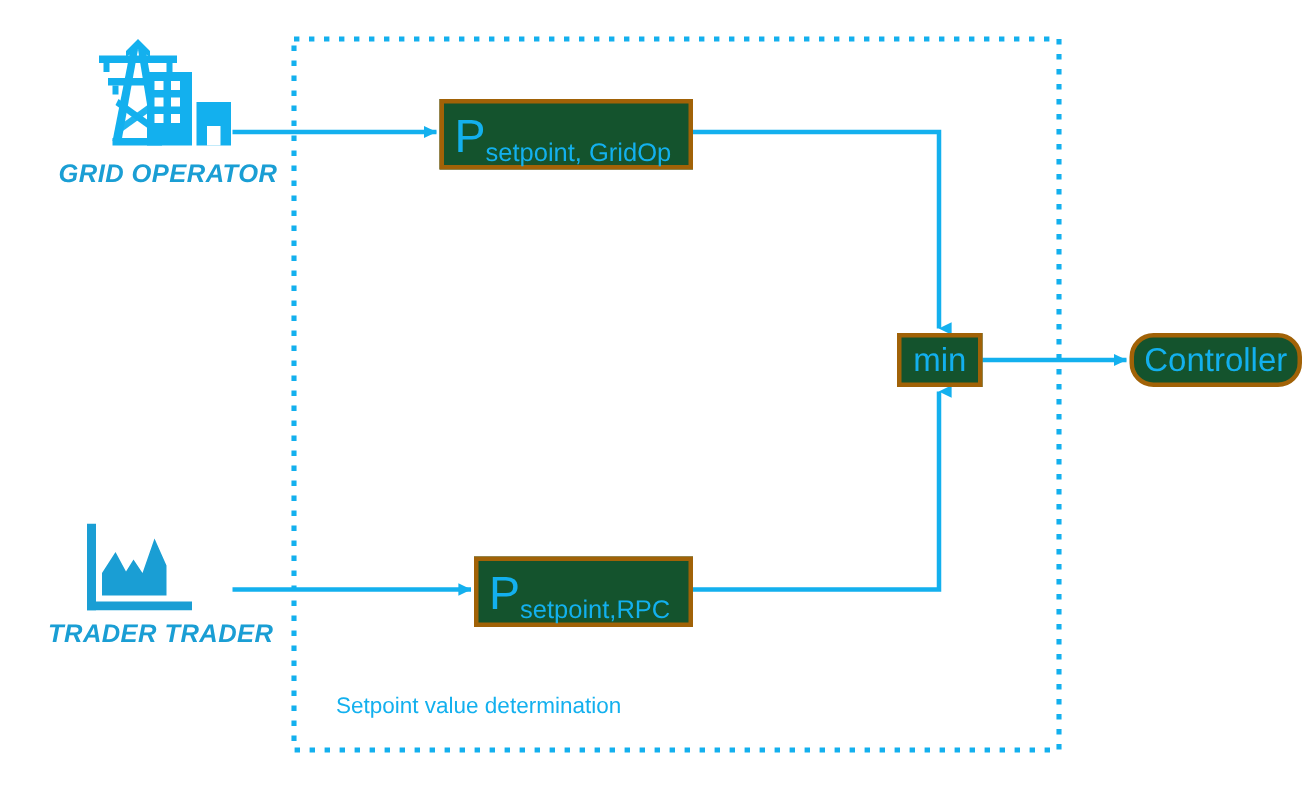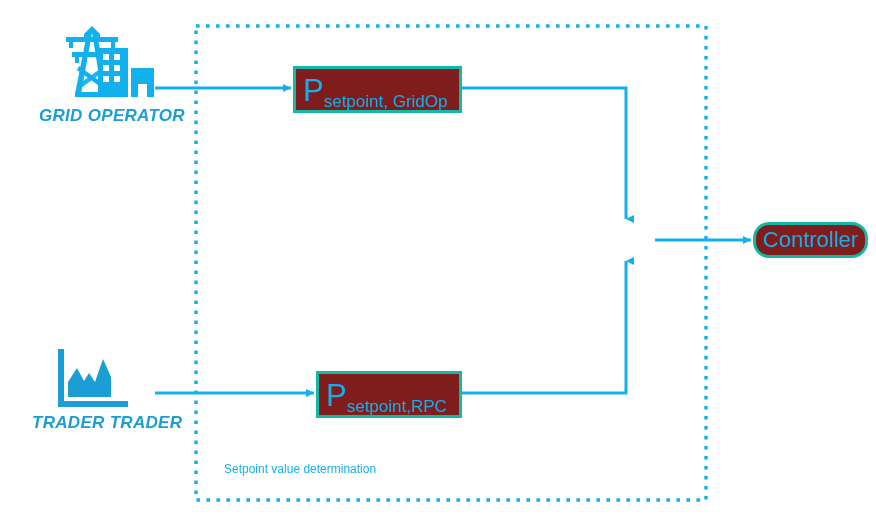--- a/index.html
+++ b/index.html
@@ -22,22 +22,22 @@
     left: 0;
     top: 0;
     width: 876px;
     height: 525px;
   }
 
   
   .node-box {
     position: absolute;
     box-sizing: border-box;
-    border: 3px solid #14b8a6;
-    background: #7f1d1d;
+    border: 3px solid #a16207;
+    background: #14532d;
     display: flex;
     align-items: center;
     justify-content: center;
     color: #13b0ee;
   }
   #box-setpoint-gridop {
     left: 293px; top: 66px; width: 169px; height: 47px;
     justify-content: flex-start;
     padding-left: 7px;
   }
@@ -88,21 +88,21 @@
   }
   #label-grid-operator { left: 19px; top: 106px; }
   #label-energy-trader { left: 12px; top: 413px; }
 
   
   #region-caption {
     position: absolute;
     left: 224px;
     top: 462px;
     color: #13b0ee;
-    font-size: 12px;
+    font-size: 15px;
     white-space: nowrap;
   }
 
   
   .icon-wrap { position: absolute; }
   #icon-grid-operator { left: 56px; top: 22px; width: 98px; height: 80px; }
   #icon-energy-trader { left: 58px; top: 349px; width: 70px; height: 58px; }
 </style>
 </head>
 <body>
@@ -194,20 +194,23 @@
       <span class="base">P</span><span class="sub">setpoint, GridOp</span>
     </span>
   </div>
 
   <div class="node-box" id="box-setpoint-rpc">
     <span class="sym">
       <span class="base">P</span><span class="sub">setpoint,RPC</span>
     </span>
   </div>
 
+  <div class="node-box" id="box-min">
+    <span class="plain-label">min</span>
+  </div>
 
   <div class="node-box" id="box-controller">
     <span class="plain-label">Controller</span>
   </div>
 
   <div id="region-caption">Setpoint value determination</div>
 
 </div>
 
 </body></html>

